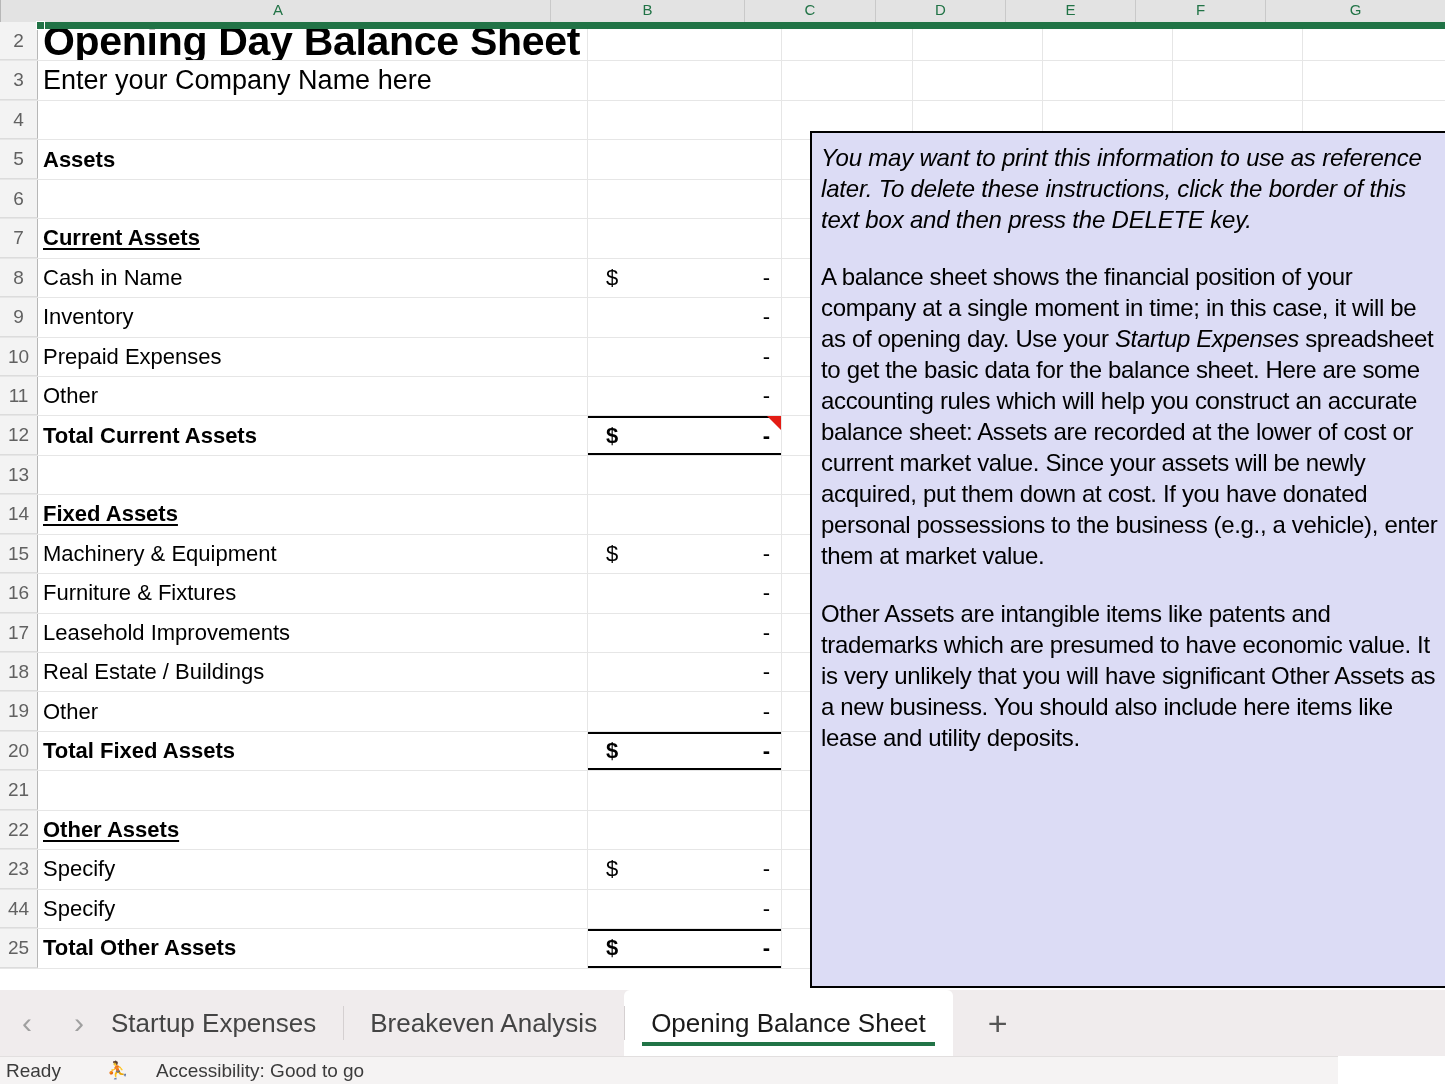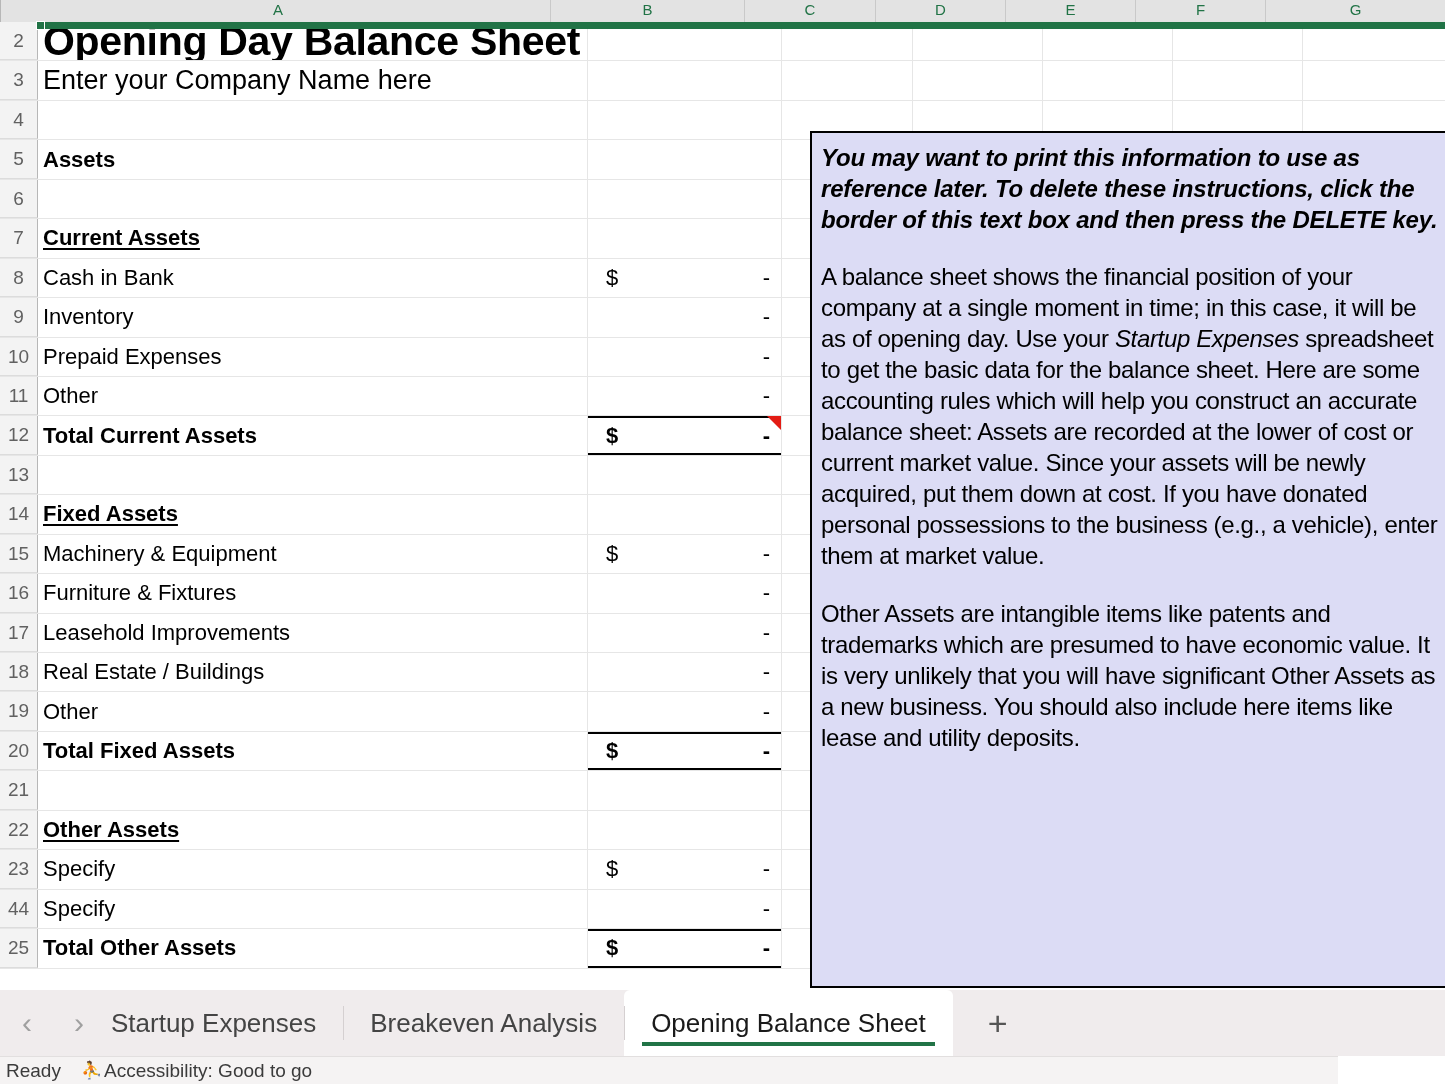--- a/index.html
+++ b/index.html
@@ -172,21 +172,21 @@
   .notes-title {
     font-size: 25px;
     font-weight: bold;
     text-decoration: underline;
     text-underline-offset: 3px;
     margin-bottom: 26px;
     letter-spacing: -0.2px;
   }
   .notes-bolditalic {
     font-size: 24px;
-    font-weight: bold;
+    font-weight: normal;
     font-style: italic;
     line-height: 31px;
     margin-bottom: 26px;
     letter-spacing: -0.2px;
   }
   .notes-p {
     font-size: 24px;
     line-height: 31px;
     margin-bottom: 27px;
     letter-spacing: -0.35px;
@@ -256,21 +256,21 @@
 
   
   .statusbar {
     position: absolute;
     left: 0; bottom: 0;
     width: 1338px; height: 28px;
     background: #f5f3f3;
     border-top: 1px solid #e2dfdf;
     display: flex;
     align-items: center;
-    gap: 2px;
+    gap: 28px;
     padding-left: 6px;
     font-size: 19px;
     color: #3b3b3b;
     overflow: hidden;
   }
   .status-ready { padding-right: 18px; }
   .acc-icon { font-size: 17px; line-height: 1; }
 </style>
 </head>
 <body>
@@ -360,21 +360,21 @@
         <div class="cell cB"></div>
         <div class="cell cC"></div>
         <div class="cell cD"></div>
         <div class="cell cE"></div>
         <div class="cell cF"></div>
         <div class="cell cG"></div>
       </div>
       <div class="row">
         <div class="rowhead">8</div>
         <div class="cell cA">
-          <span>Cash in Bank</span>
+          <span>Cash in Name</span>
         </div>
         <div class="cell cB">
           <div class="money">
             <span class="cur">$</span>
             <span class="val">-</span>
           </div>
         </div>
         <div class="cell cC"></div>
         <div class="cell cD"></div>
         <div class="cell cE"></div>

